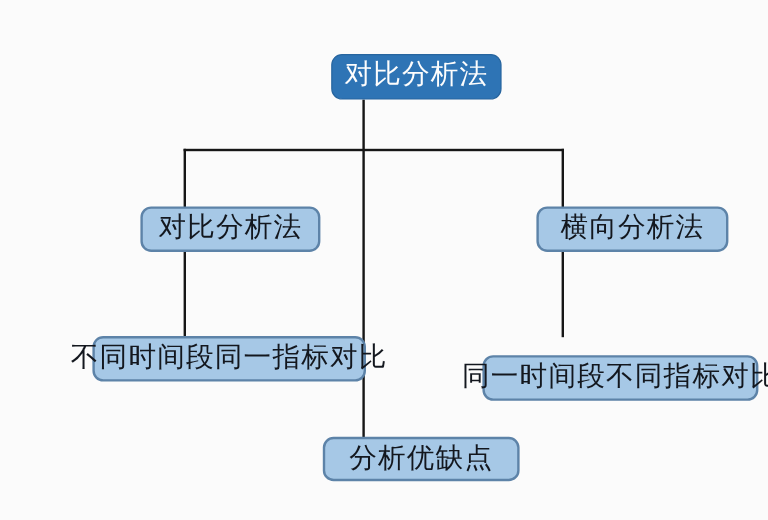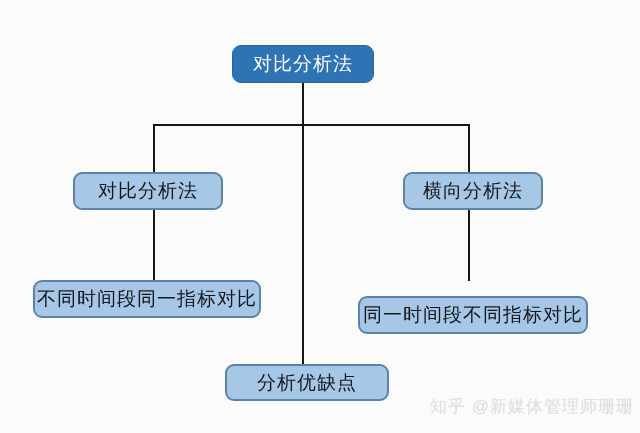--- a/index.html
+++ b/index.html
@@ -25,41 +25,41 @@
   .line-left-drop1 { left: 153px; top: 124px; width: 2px;   height: 49px; }
   .line-right-drop1{ left: 468px; top: 124px; width: 2px;   height: 49px; }
   .line-left-drop2 { left: 153px; top: 209px; width: 2px;   height: 72px; }
   .line-right-drop2{ left: 468px; top: 209px; width: 2px;   height: 72px; }
 
   
   .node {
     position: absolute;
     box-sizing: border-box;
     display: flex;
-    align-items: center;
     justify-content: center;
     border-radius: 9px;
-    font-size: 19px;
+    font-size: 23px;
     font-weight: 500;
     letter-spacing: 1px;
     white-space: nowrap;
+    margin-left: 44px;
   }
   .node-root {
     left: 232px; top: 45px; width: 142px; height: 38px;
     background: #2e74b5;
     border: 1px solid #27659f;
     color: #fdfdfd;
   }
   .node-light {
     background: #a6c8e6;
     border: 2px solid #5d83a8;
     color: #13171e;
   }
   .node-left-mid  { left: 73px;  top: 172px; width: 150px; height: 38px; }
-  .node-right-mid { left: 403px; top: 172px; width: 140px; height: 38px; }
+  .node-right-mid { left: 403px; top: 172px; width: 160px; height: 38px; }
   .node-left-leaf { left: 33px;  top: 280px; width: 228px; height: 38px; }
   .node-right-leaf{ left: 358px; top: 296px; width: 230px; height: 38px; }
   .node-bottom    { left: 225px; top: 364px; width: 164px; height: 37px; }
 
   
   .watermark {
     position: absolute;
     right: 6px;
     top: 395px;
     font-size: 17px;
@@ -98,15 +98,14 @@
   </div>
 
   <div class="node node-light node-right-leaf">
     <span>同一时间段不同指标对比</span>
   </div>
 
   <div class="node node-light node-bottom">
     <span>分析优缺点</span>
   </div>
 
-  <div class="watermark">知乎 @新媒体管理师珊珊</div>
 
 </div>
 
 </body></html>

